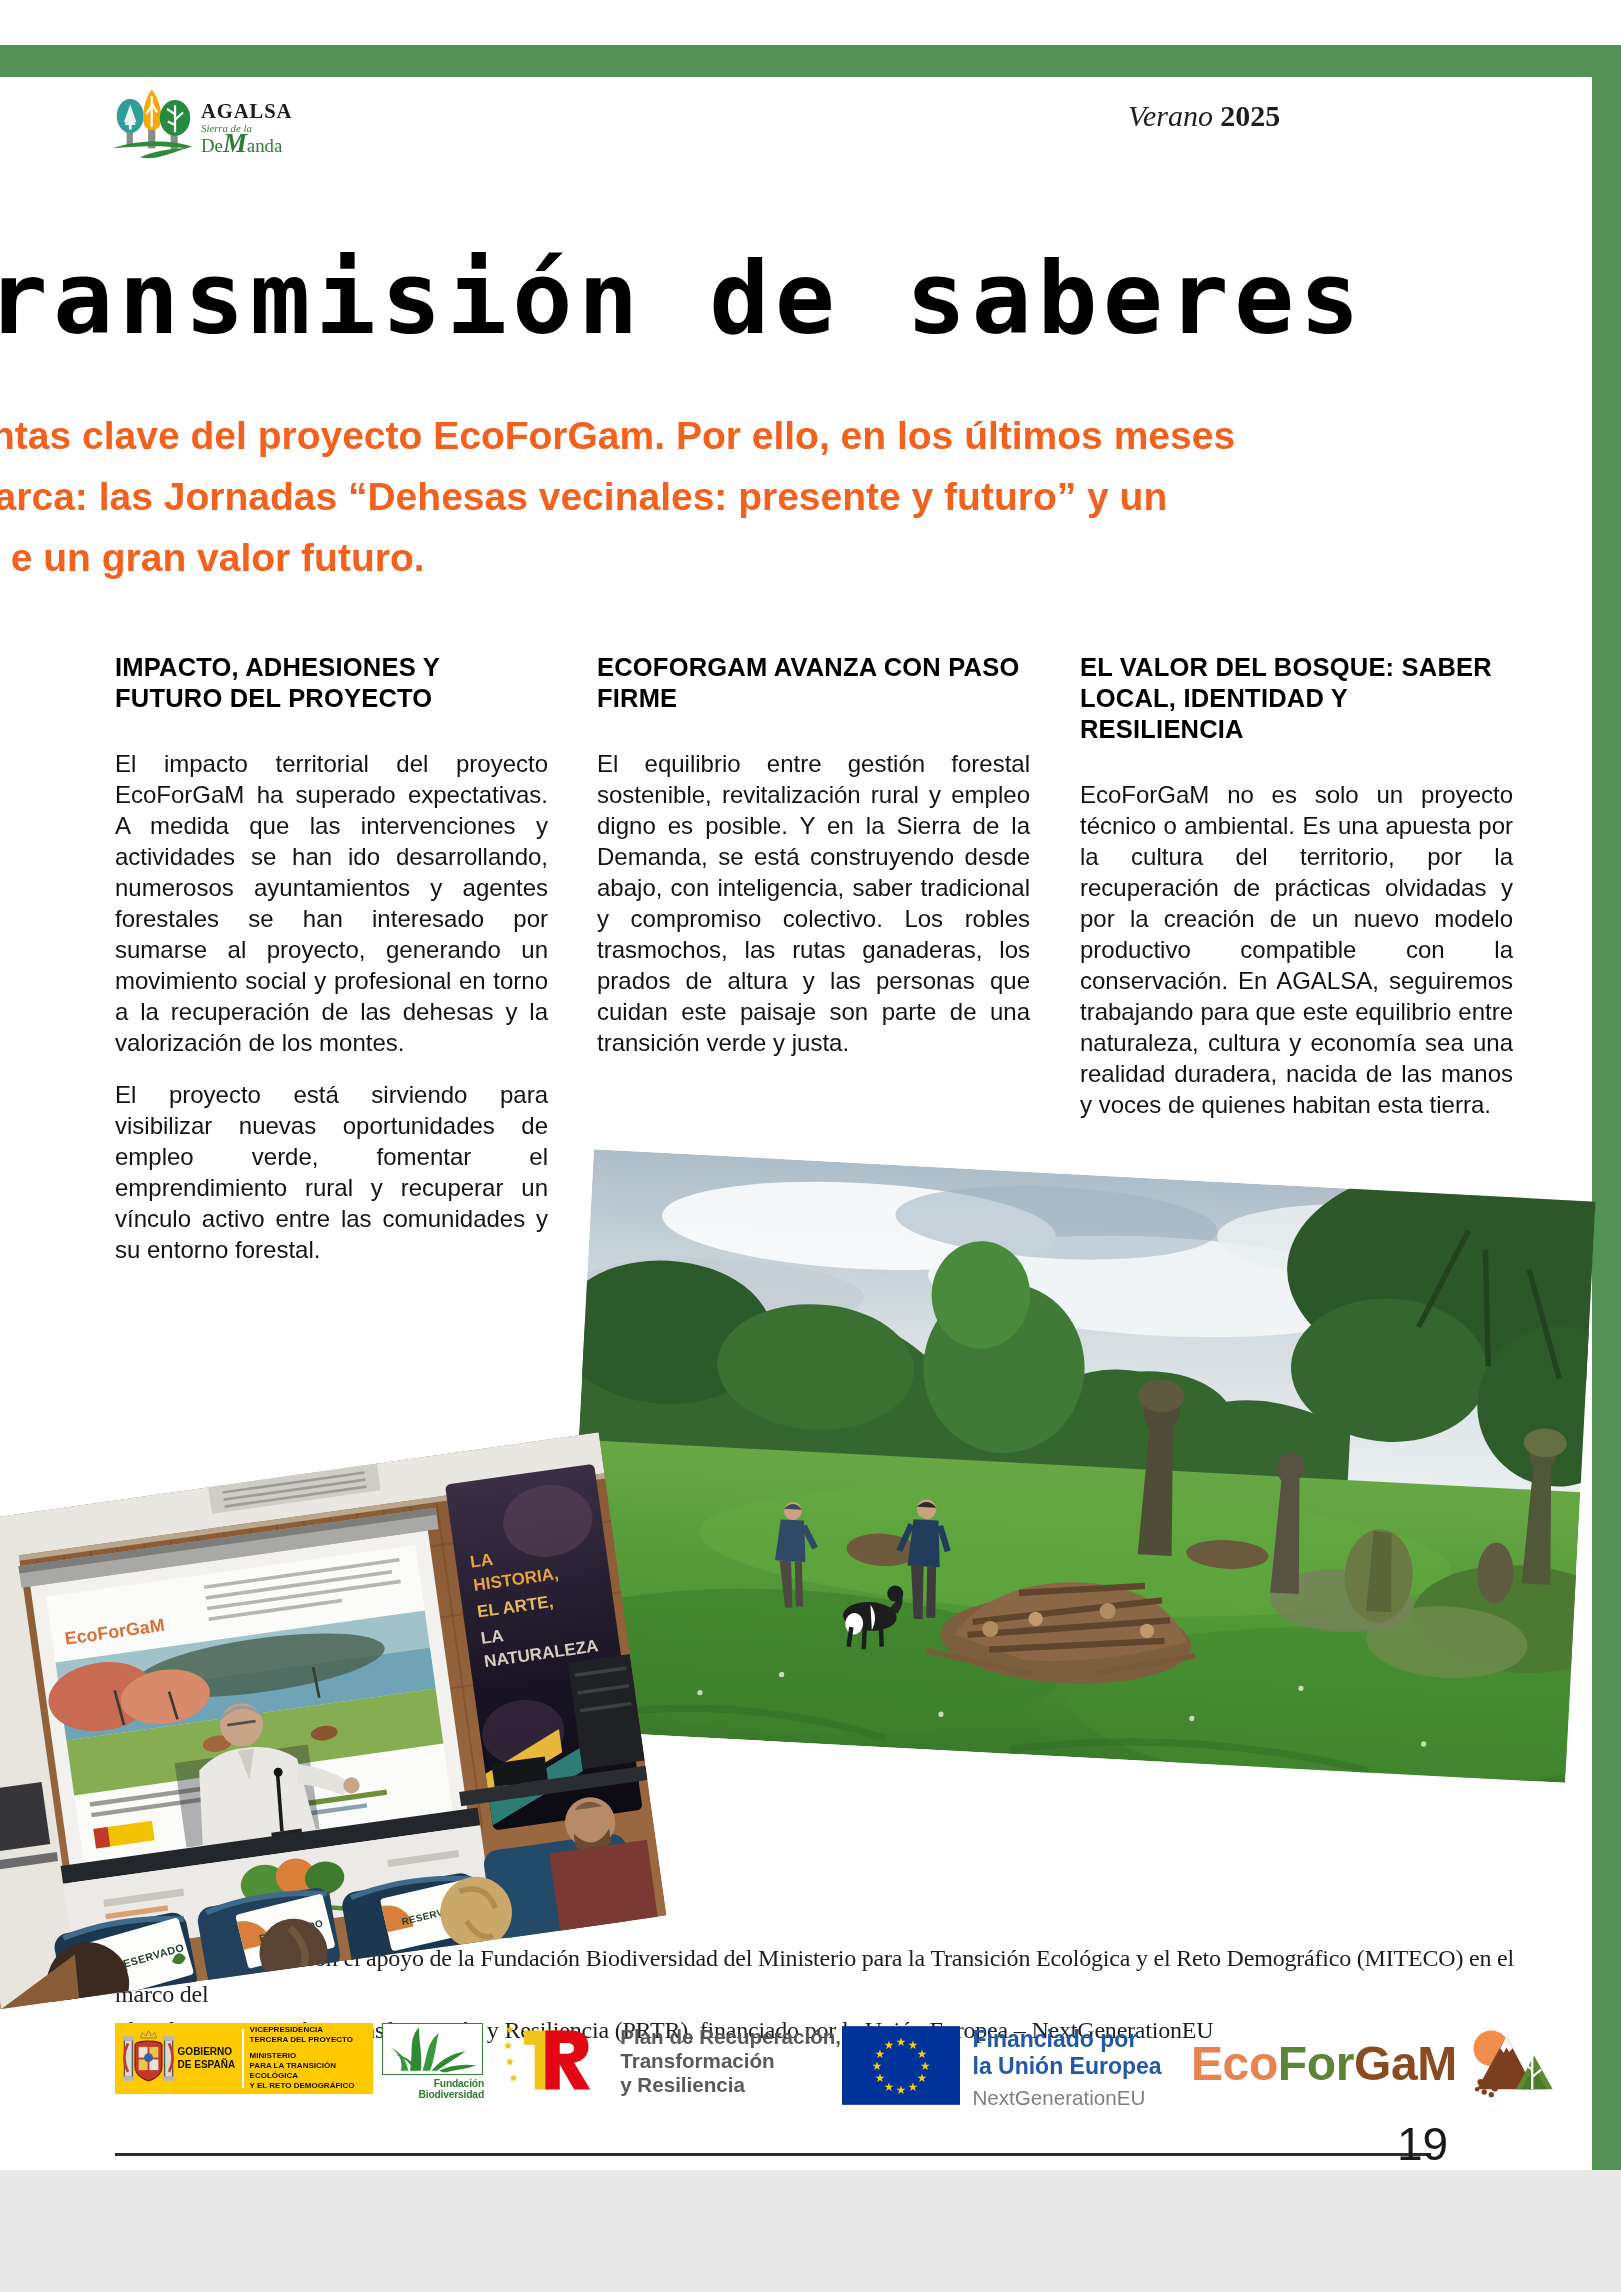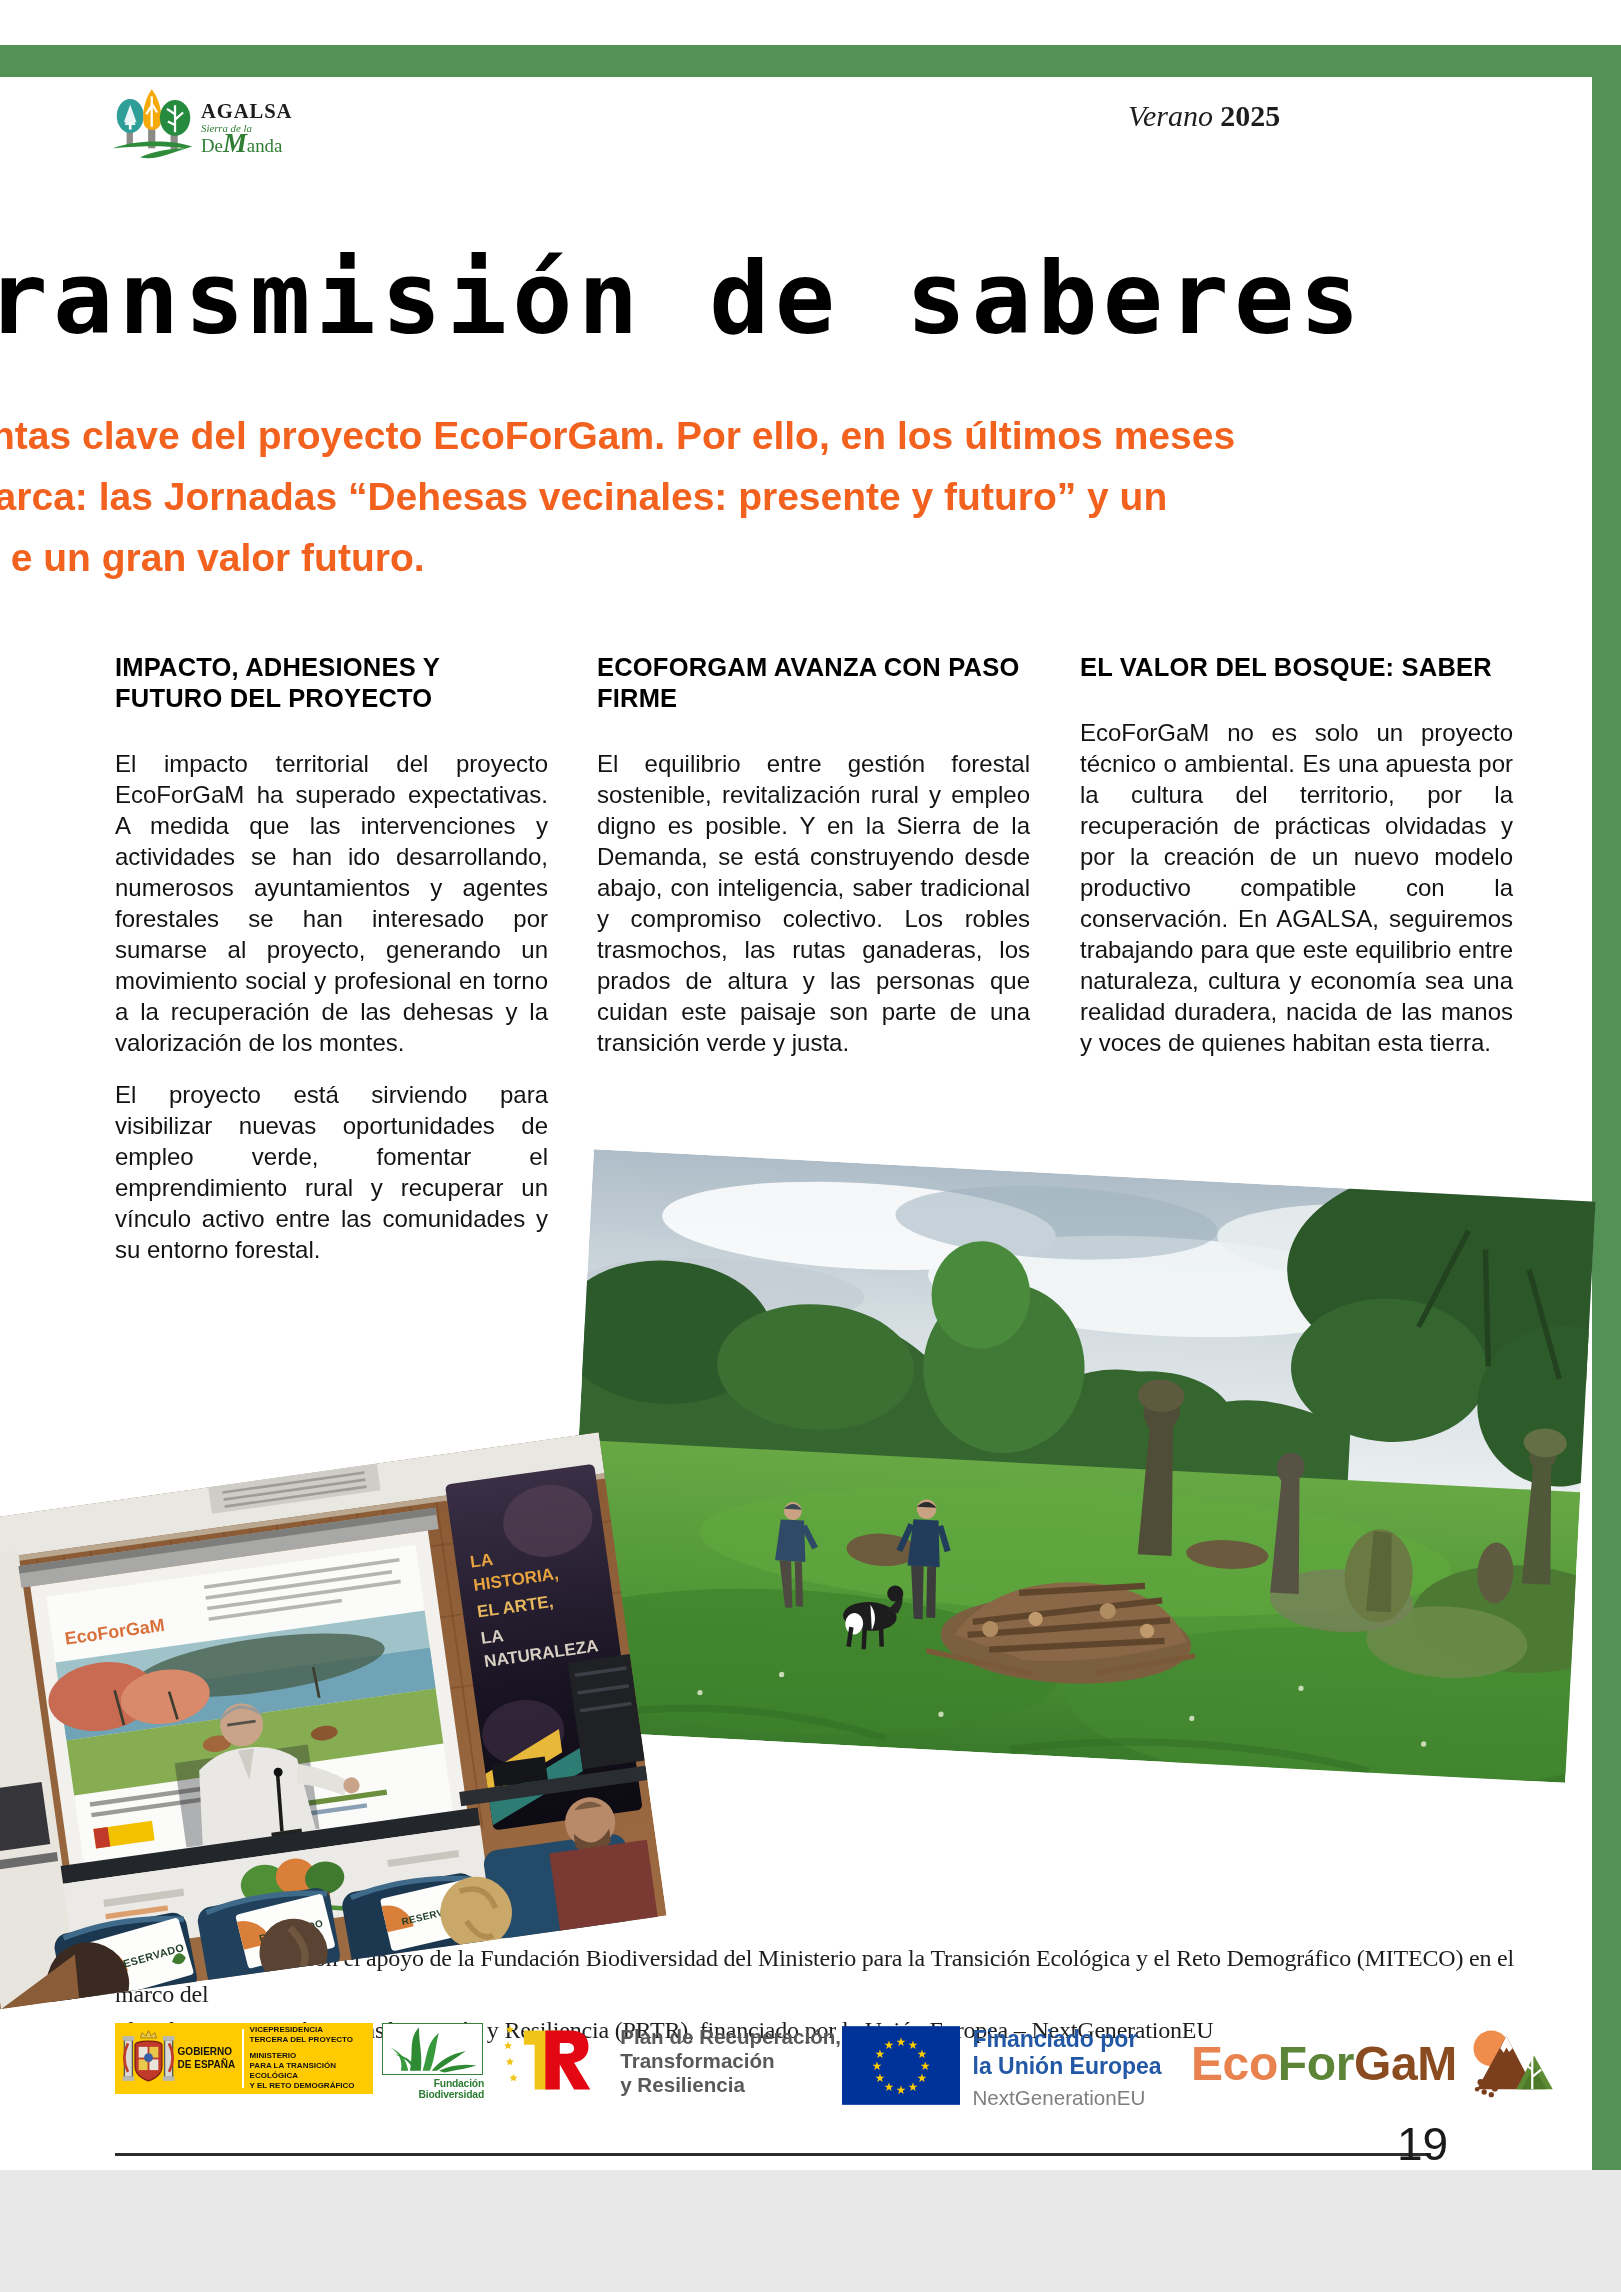--- a/index.html
+++ b/index.html
@@ -140,20 +140,21 @@
     <div class="hd-block">
       <div class="hd">ECOFORGAM AVANZA CON PASO</div>
       <div class="hd">FIRME</div>
     </div>
     <p>El equilibrio entre gestión forestal sostenible, revitalización rural y empleo digno es posible. Y en la Sierra de la Demanda, se está construyendo desde abajo, con inteligencia, saber tradicional y compromiso colectivo. Los robles trasmochos, las rutas ganaderas, los prados de altura y las personas que cuidan este paisaje son parte de una transición verde y justa.</p>
   </div>
 
   <div class="col col-3">
     <div class="hd-block">
       <div class="hd">EL VALOR DEL BOSQUE: SABER</div>
+      <div class="hd">LOCAL, IDENTIDAD Y RESILIENCIA</div>
     </div>
     <p>EcoForGaM no es solo un proyecto técnico o ambiental. Es una apuesta por la cultura del territorio, por la recuperación de prácticas olvidadas y por la creación de un nuevo modelo productivo compatible con la conservación. En AGALSA, seguiremos trabajando para que este equilibrio entre naturaleza, cultura y economía sea una realidad duradera, nacida de las manos y voces de quienes habitan esta tierra.</p>
   </div>
 
   <figure class="photo photo-field" style="margin:0">
     <svg viewBox="0 0 1120 650" preserveAspectRatio="none">
       <defs>
         <linearGradient id="sky" x1="0" y1="0" x2="0" y2="1">
           <stop offset="0" stop-color="#aebdc8"></stop>
             <stop offset="0.5" stop-color="#d6dee2"></stop>

